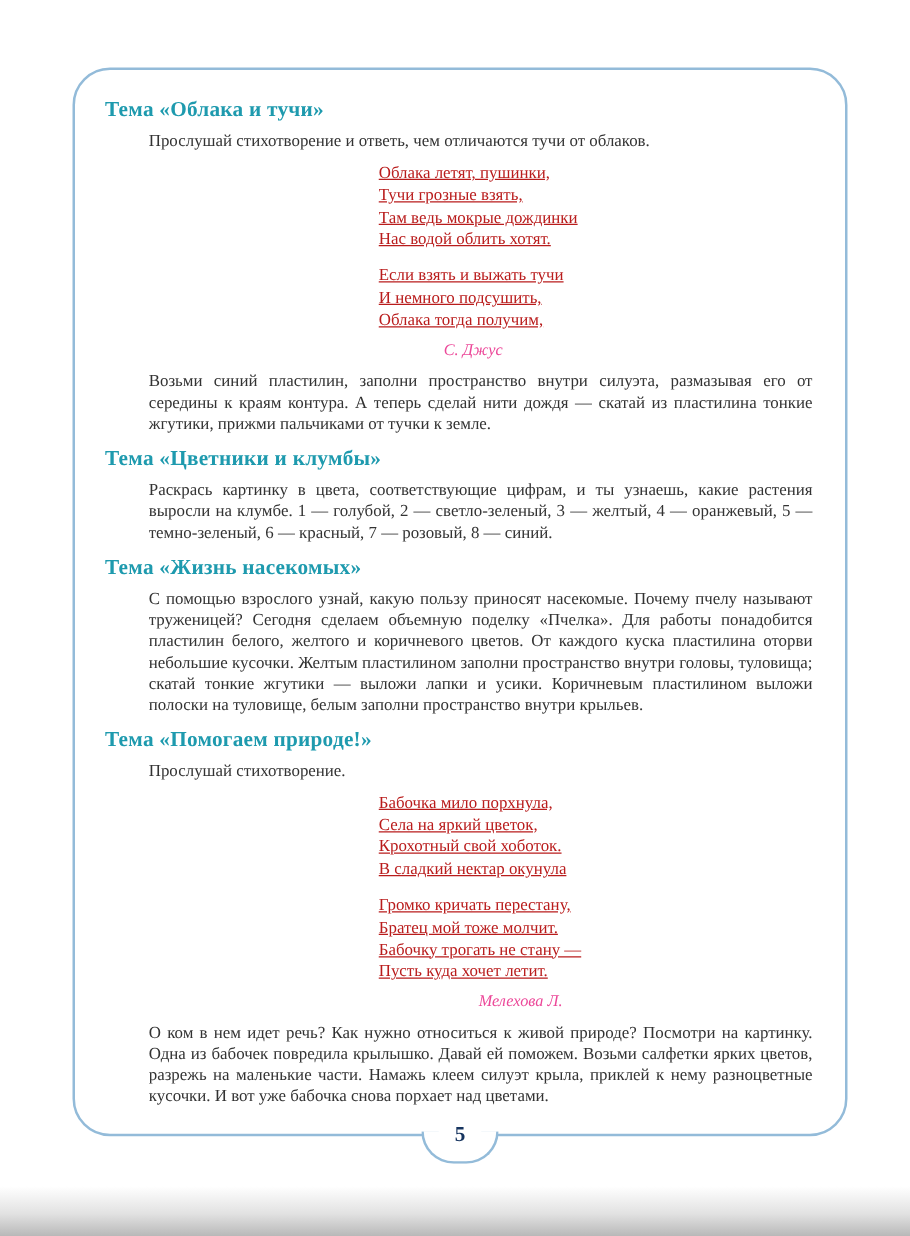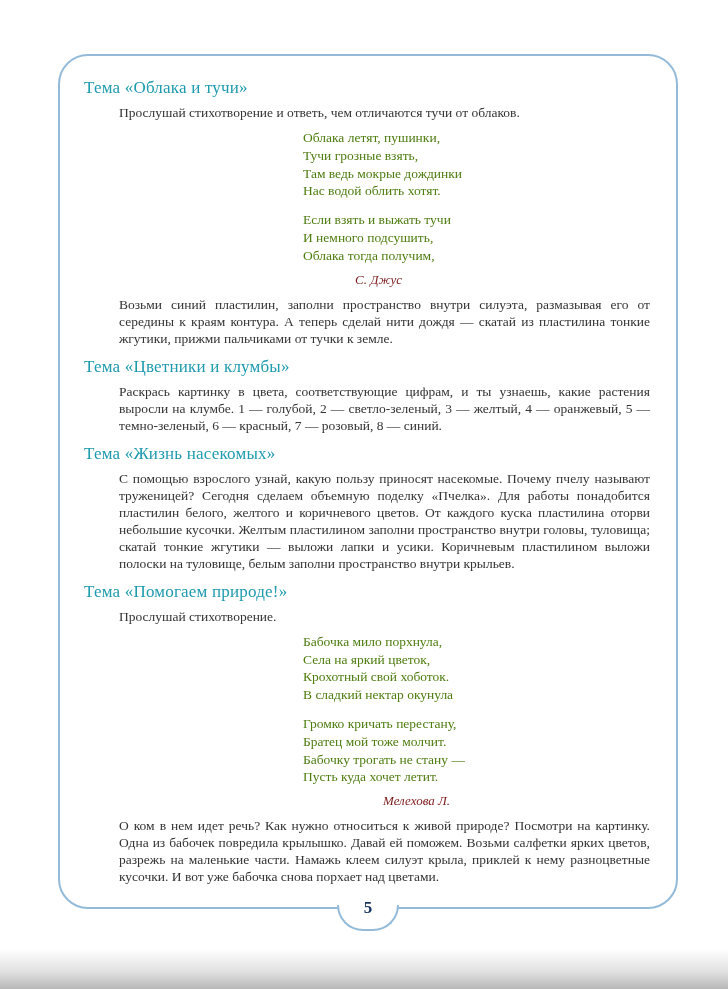--- a/index.html
+++ b/index.html
@@ -35,45 +35,46 @@
   }
   .frame-inner {
     position: relative;
     padding: 12px 26px 0 24px;
     height: 100%;
     box-sizing: border-box;
   }
   .section { margin-bottom: 4px; }
   .section-heading {
     color: #1e9aae;
-    font-weight: normal;
+    font-weight: bold;
     font-size: 17px;
     margin: 10px 0 6px 0;
     letter-spacing: 0.2px;
   }
   .section-body { margin-left: 35px; }
   .para {
     font-size: 13.5px;
     line-height: 1.26;
     color: #333333;
     text-align: justify;
     margin: 0 0 5px 0;
   }
   .poem {
     margin: 8px 0 6px 184px;
     font-size: 13.5px;
     line-height: 1.32;
-    color: #4d7c0f;
+    color: #b91c1c;
+    text-decoration: underline;
   }
   .stanza { margin-bottom: 11px; }
   .poem-line { white-space: nowrap; }
   .poem-author {
     font-style: italic;
     font-size: 13px;
-    color: #7f1d1d;
+    color: #ec4899;
     margin-top: -4px;
     margin-bottom: 8px;
   }
   .author-1 { margin-left: 236px; }
   .author-2 { margin-left: 264px; }
   .page-tab {
     position: absolute;
     left: 50%;
     transform: translateX(-50%);
     bottom: -24px;

